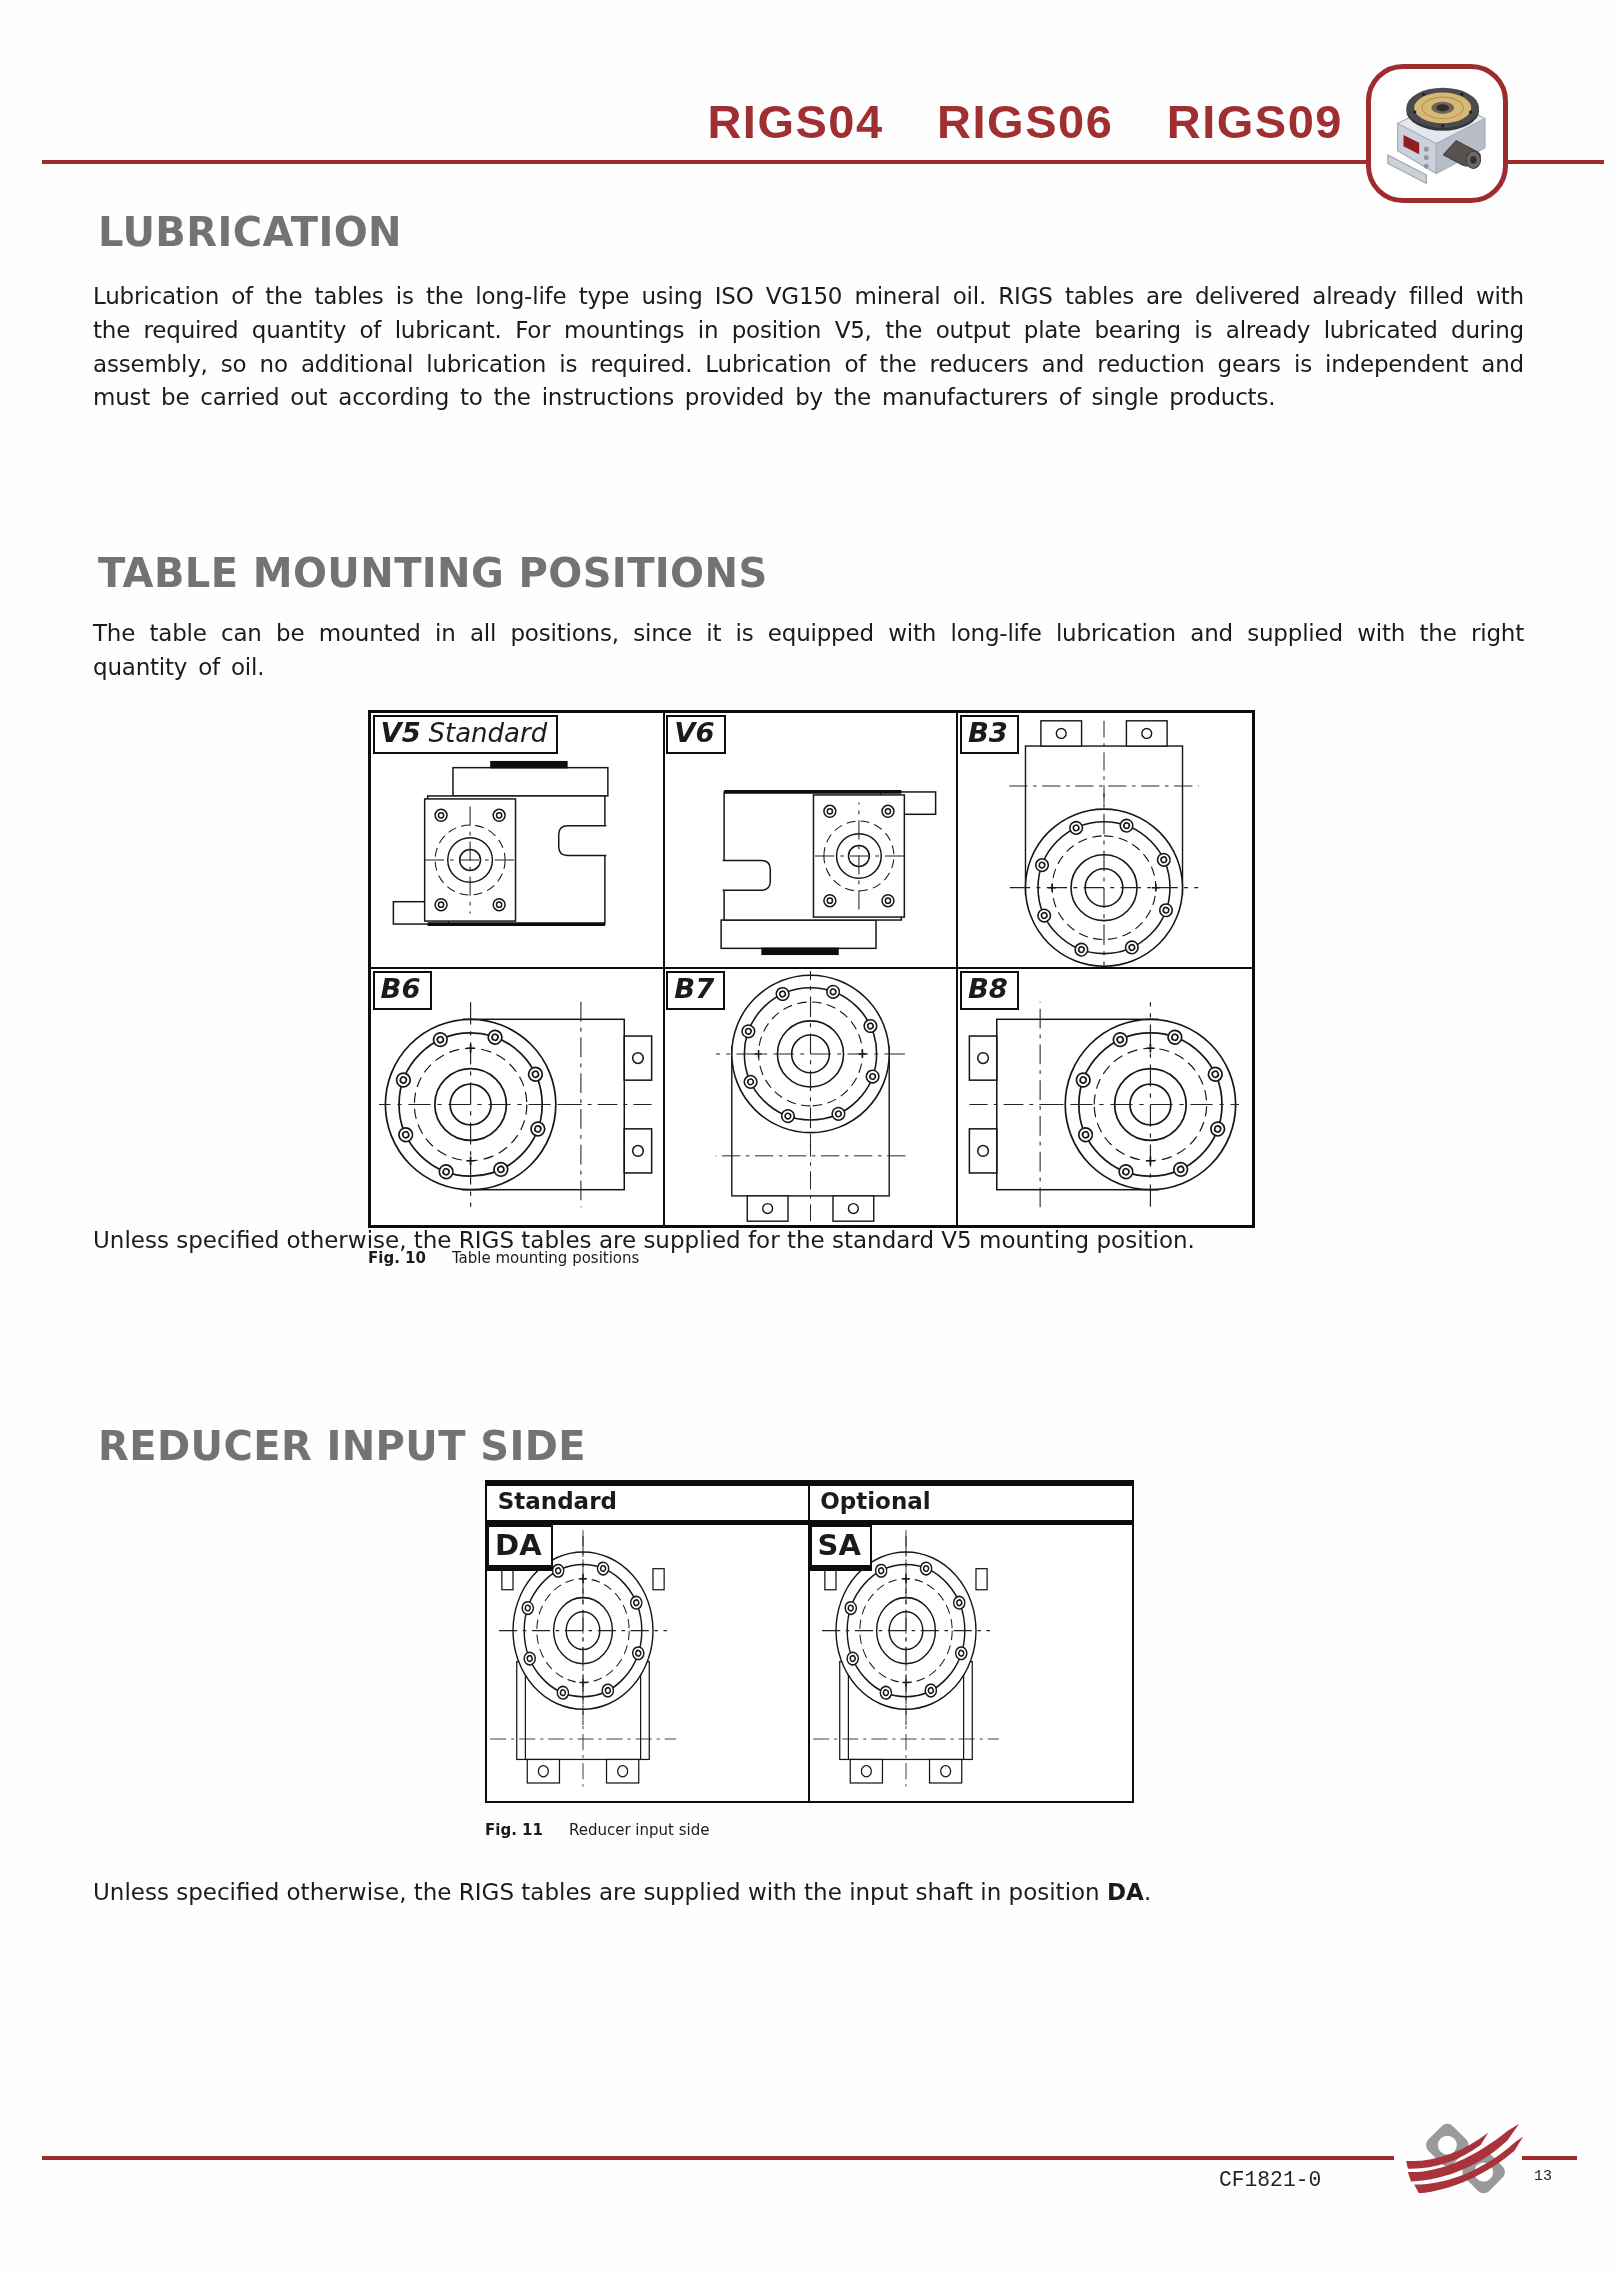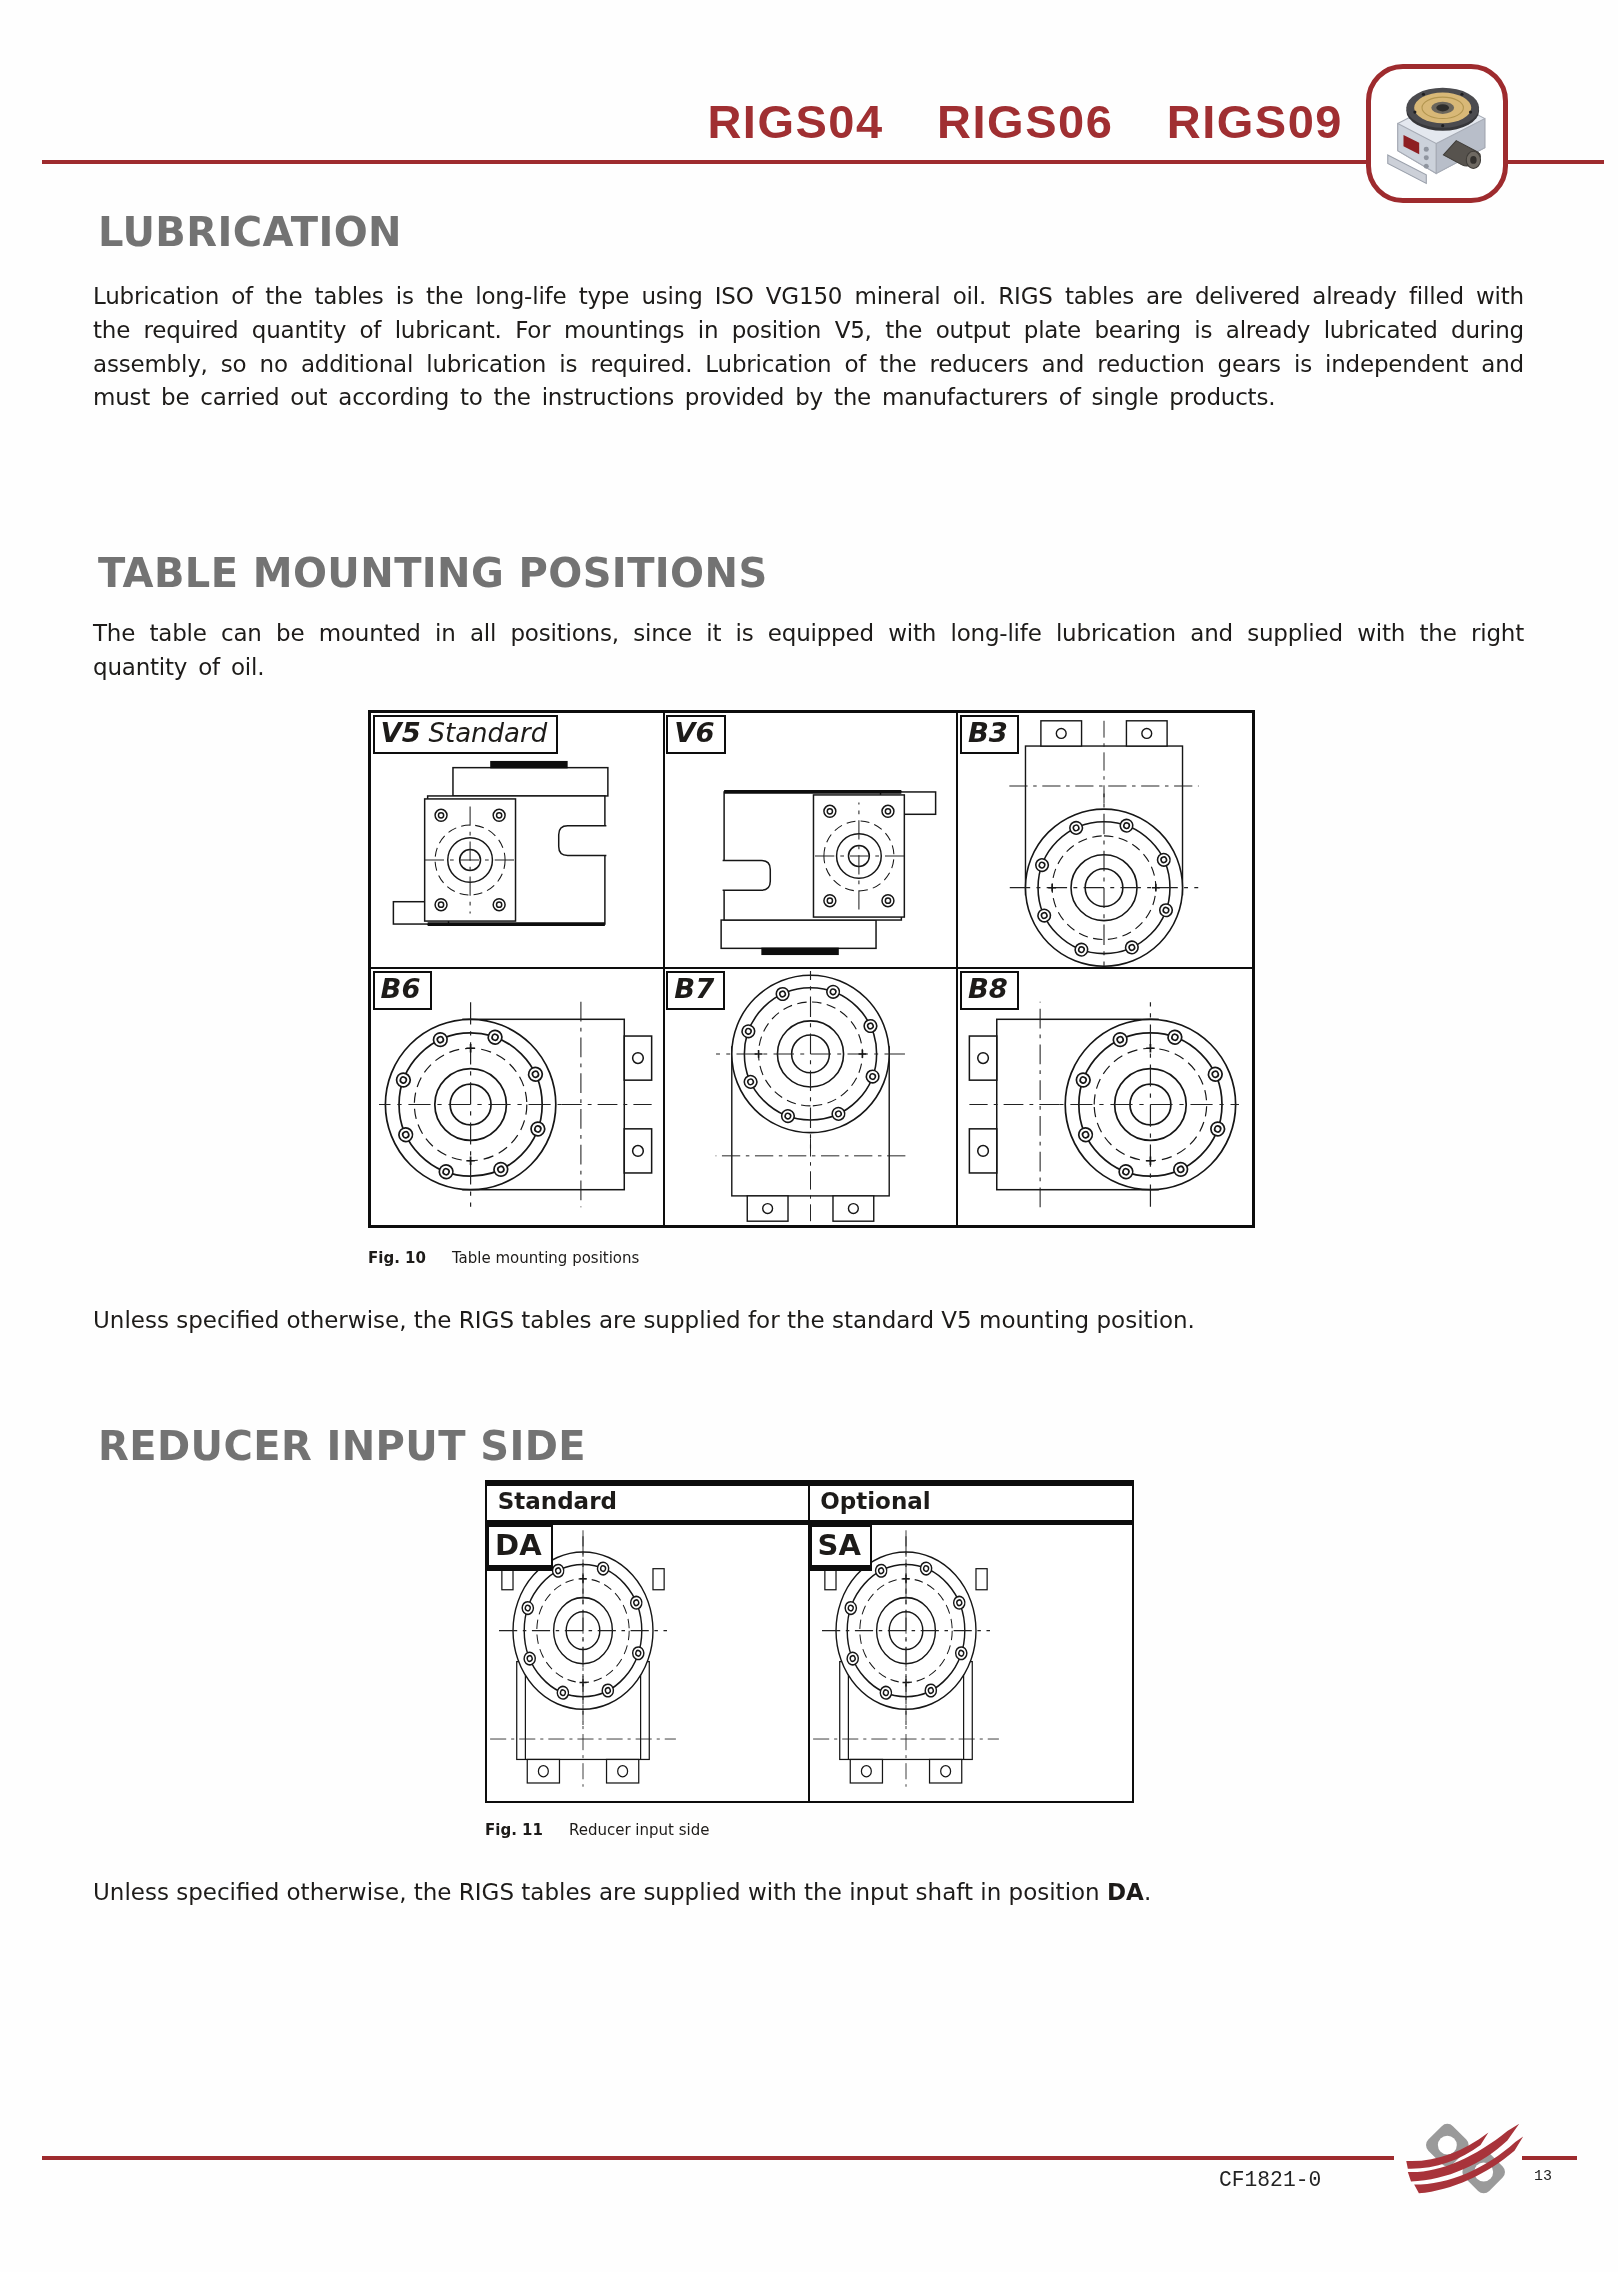--- a/index.html
+++ b/index.html
@@ -225,21 +225,21 @@
       <svg class="draw" style="left:7.6px;top:29px" width="273" height="213" viewBox="-192 -140 358 280">
         <use href="#bview" transform="rotate(180)"></use>
       </svg>
     </div>
   </div>
 
   <div class="caption" style="left:368px;top:1249px">
     <span class="cap-label">Fig. 10</span><span class="cap-text">Table mounting positions</span>
   </div>
 
-  <p class="note-text" style="top:1304px">Unless specified otherwise, the RIGS tables are supplied for the standard V5 mounting position.</p>
+  <p class="note-text" style="top:1224px">Unless specified otherwise, the RIGS tables are supplied for the standard V5 mounting position.</p>
 
   <h2 class="sec-h" style="top:1426px">REDUCER INPUT SIDE</h2>
 
   <div class="fig11">
     <div class="fig11-head">
       <div class="hcell">Standard</div>
       <div class="hcell">Optional</div>
     </div>
     <div class="fig11-body">
       <div class="bcell">

